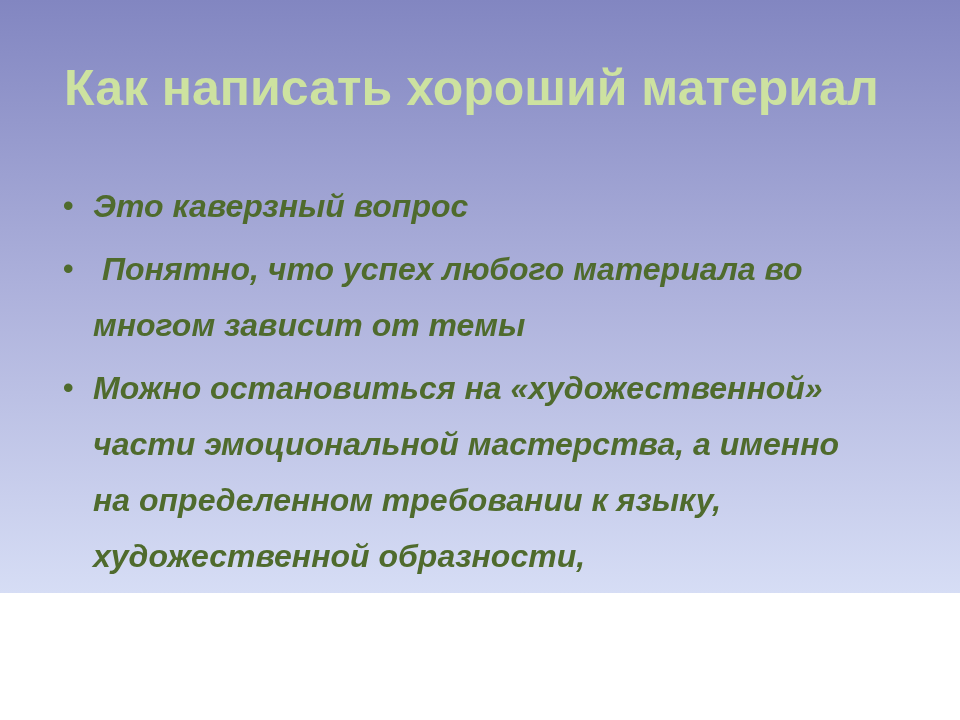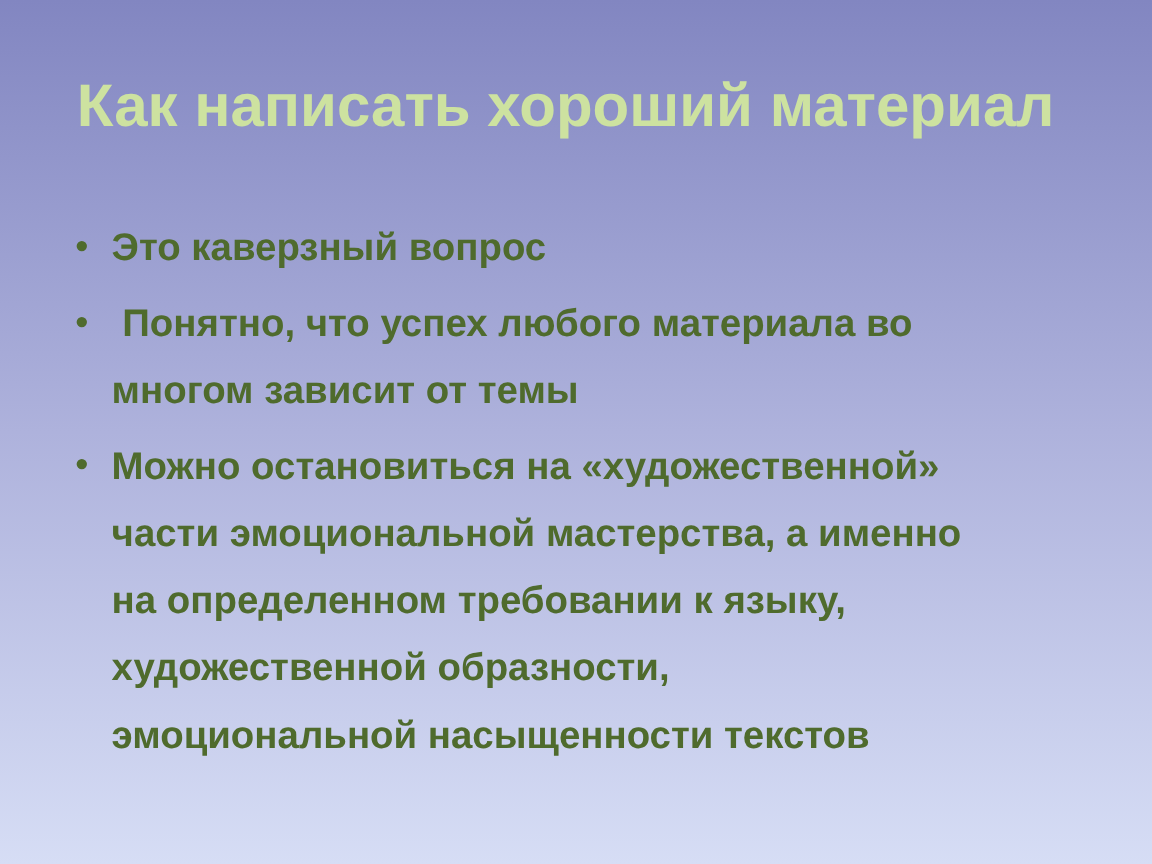--- a/index.html
+++ b/index.html
@@ -12,21 +12,21 @@
   * { box-sizing: border-box; }
   html, body { margin: 0; padding: 0; }
   body {
     width: 960px;
     height: 720px;
     font-family: "Liberation Sans", sans-serif;
   }
   .slide {
     position: relative;
     width: 960px;
-    height: 720px;
+    height: 593px;
     overflow: hidden;
     background: linear-gradient(180deg,
       var(--background-top) 0%,
       var(--background-middle) 50%,
       var(--background-bottom) 100%);
   }
   .title {
     margin: 0;
     padding: 58px 30px 0 64px;
     font-size: 50px;
@@ -52,20 +52,21 @@
     font-weight: bold;
     color: var(--body-text);
   }
   .bullet-text {
     width: 836px;
     font-size: 32px;
     line-height: 56px;
     font-weight: bold;
     color: var(--body-text);
     white-space: pre-wrap;
+    font-style: italic;
   }
 </style>
 </head>
 <body>
 
 <div class="slide">
   <h1 class="title">Как написать хороший материал</h1>
 
   <div class="bullet-list">
 

